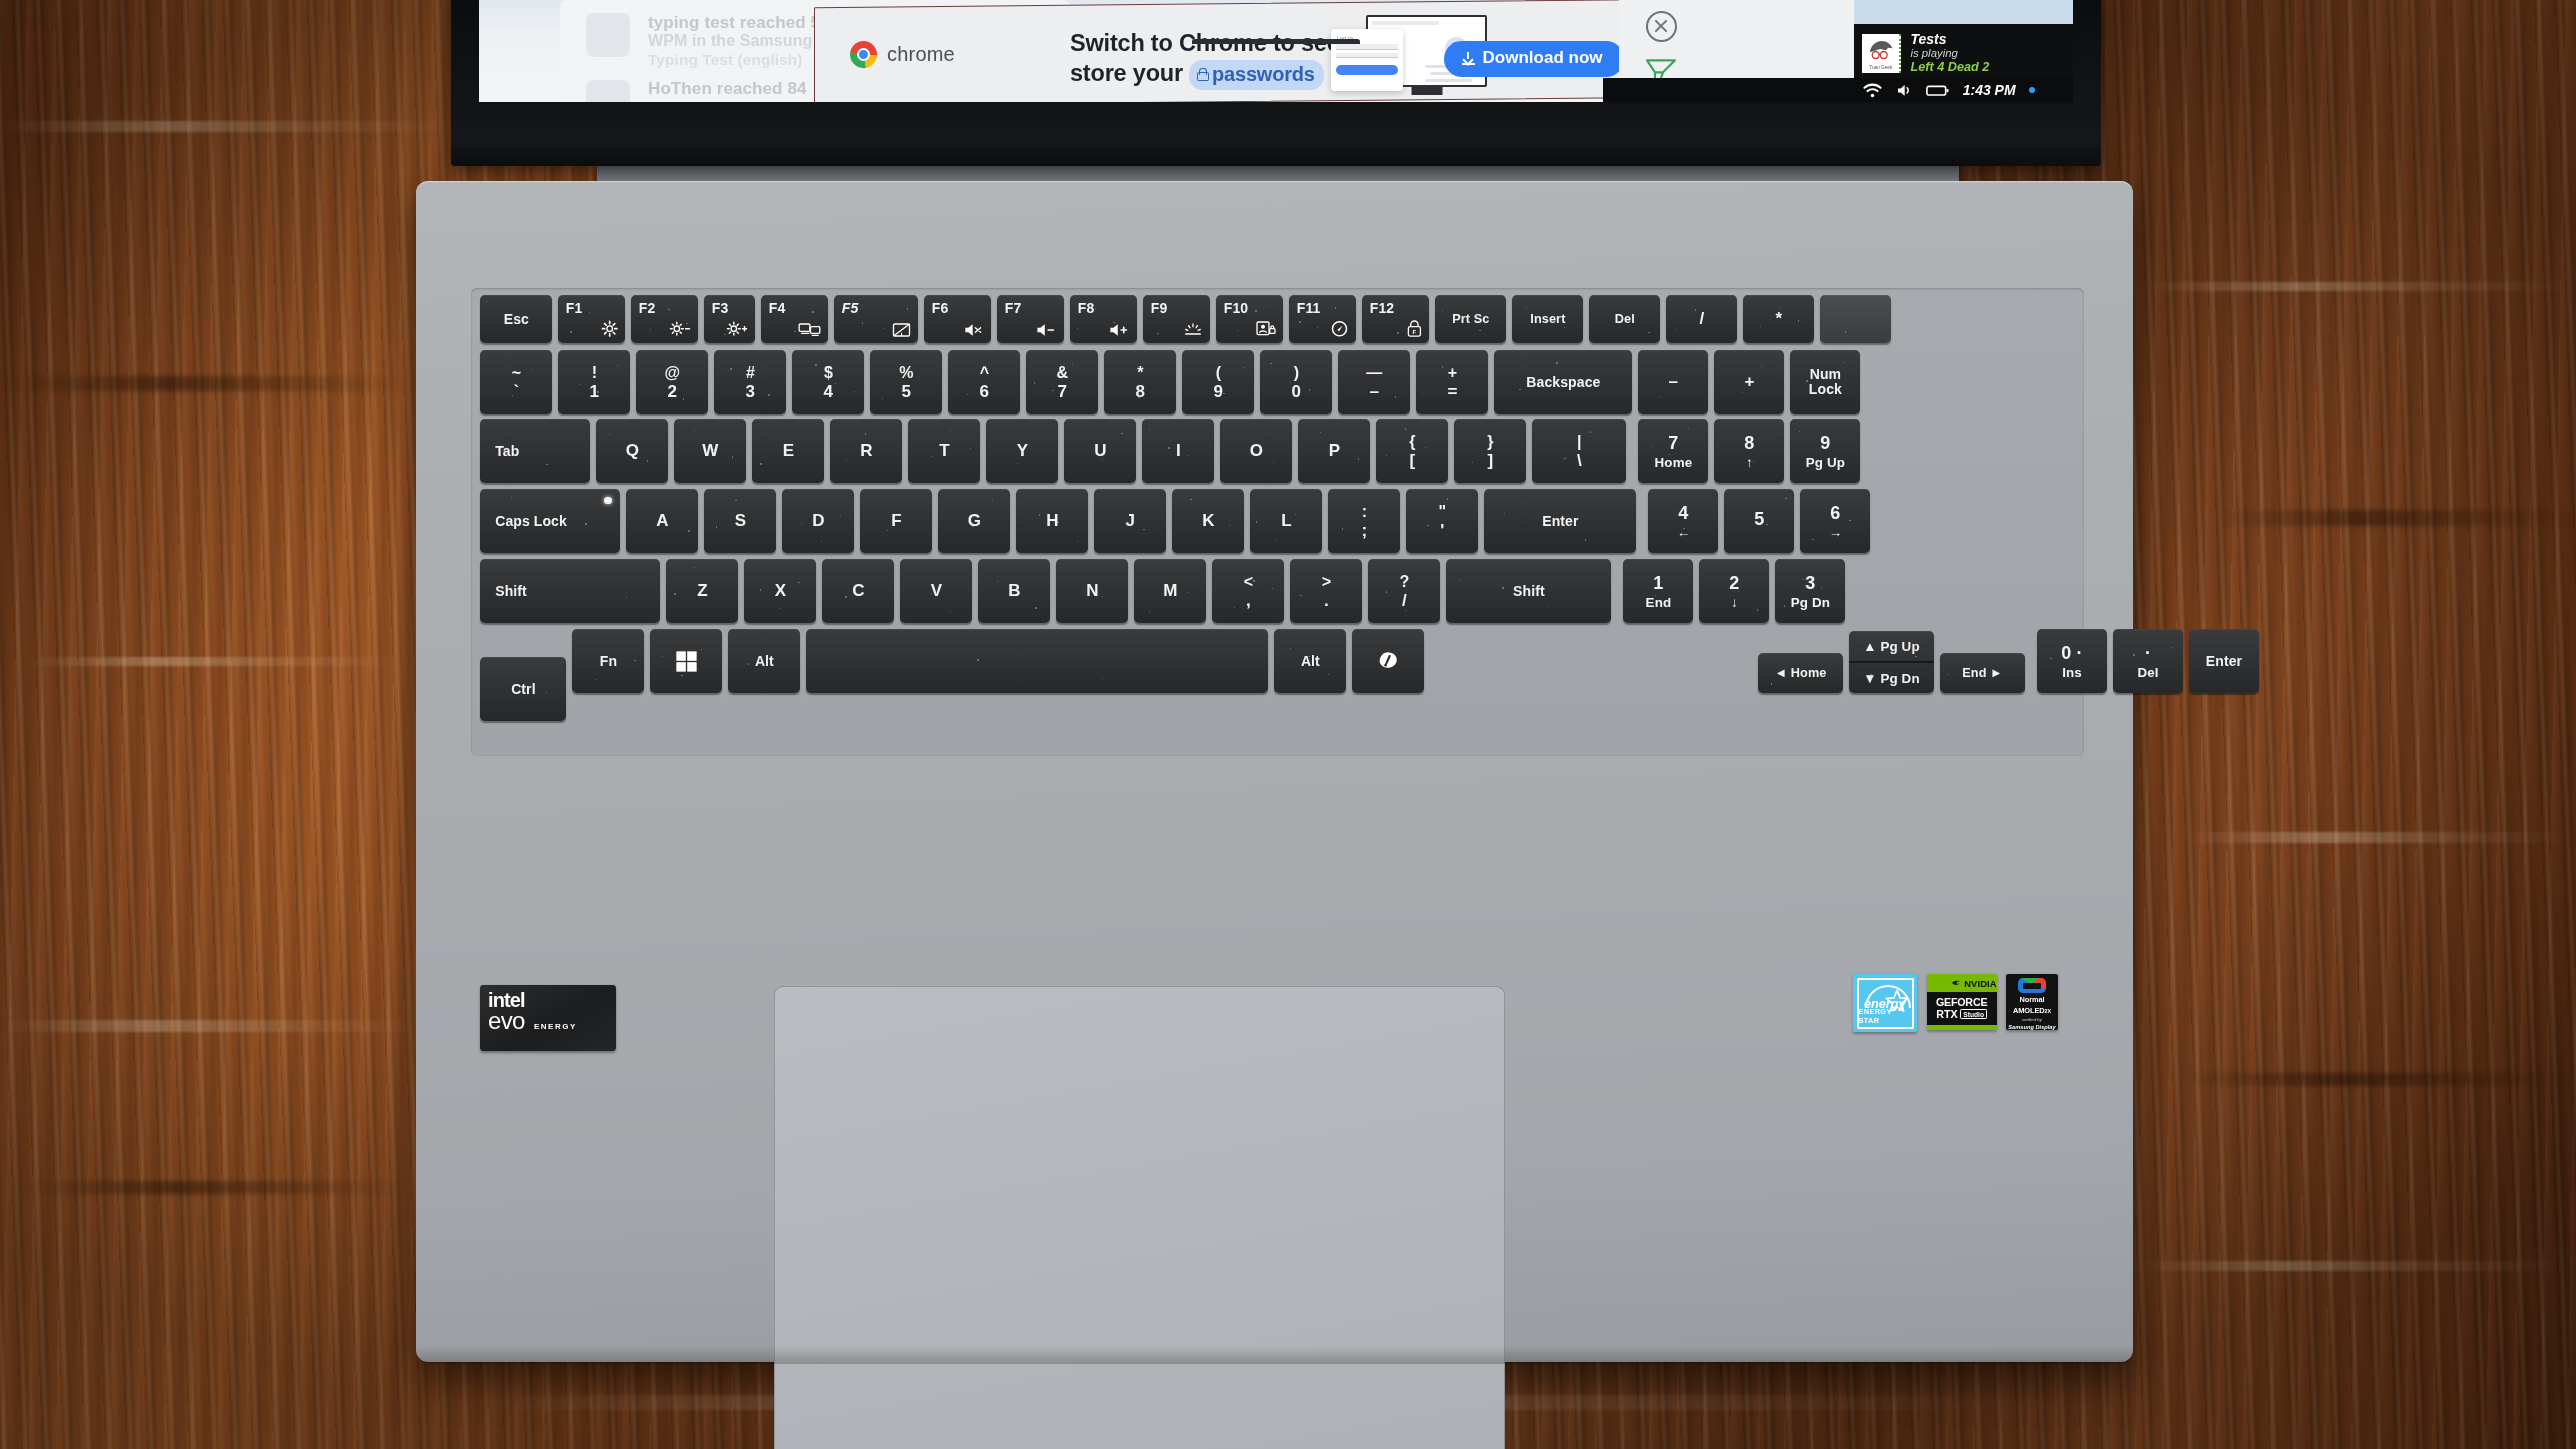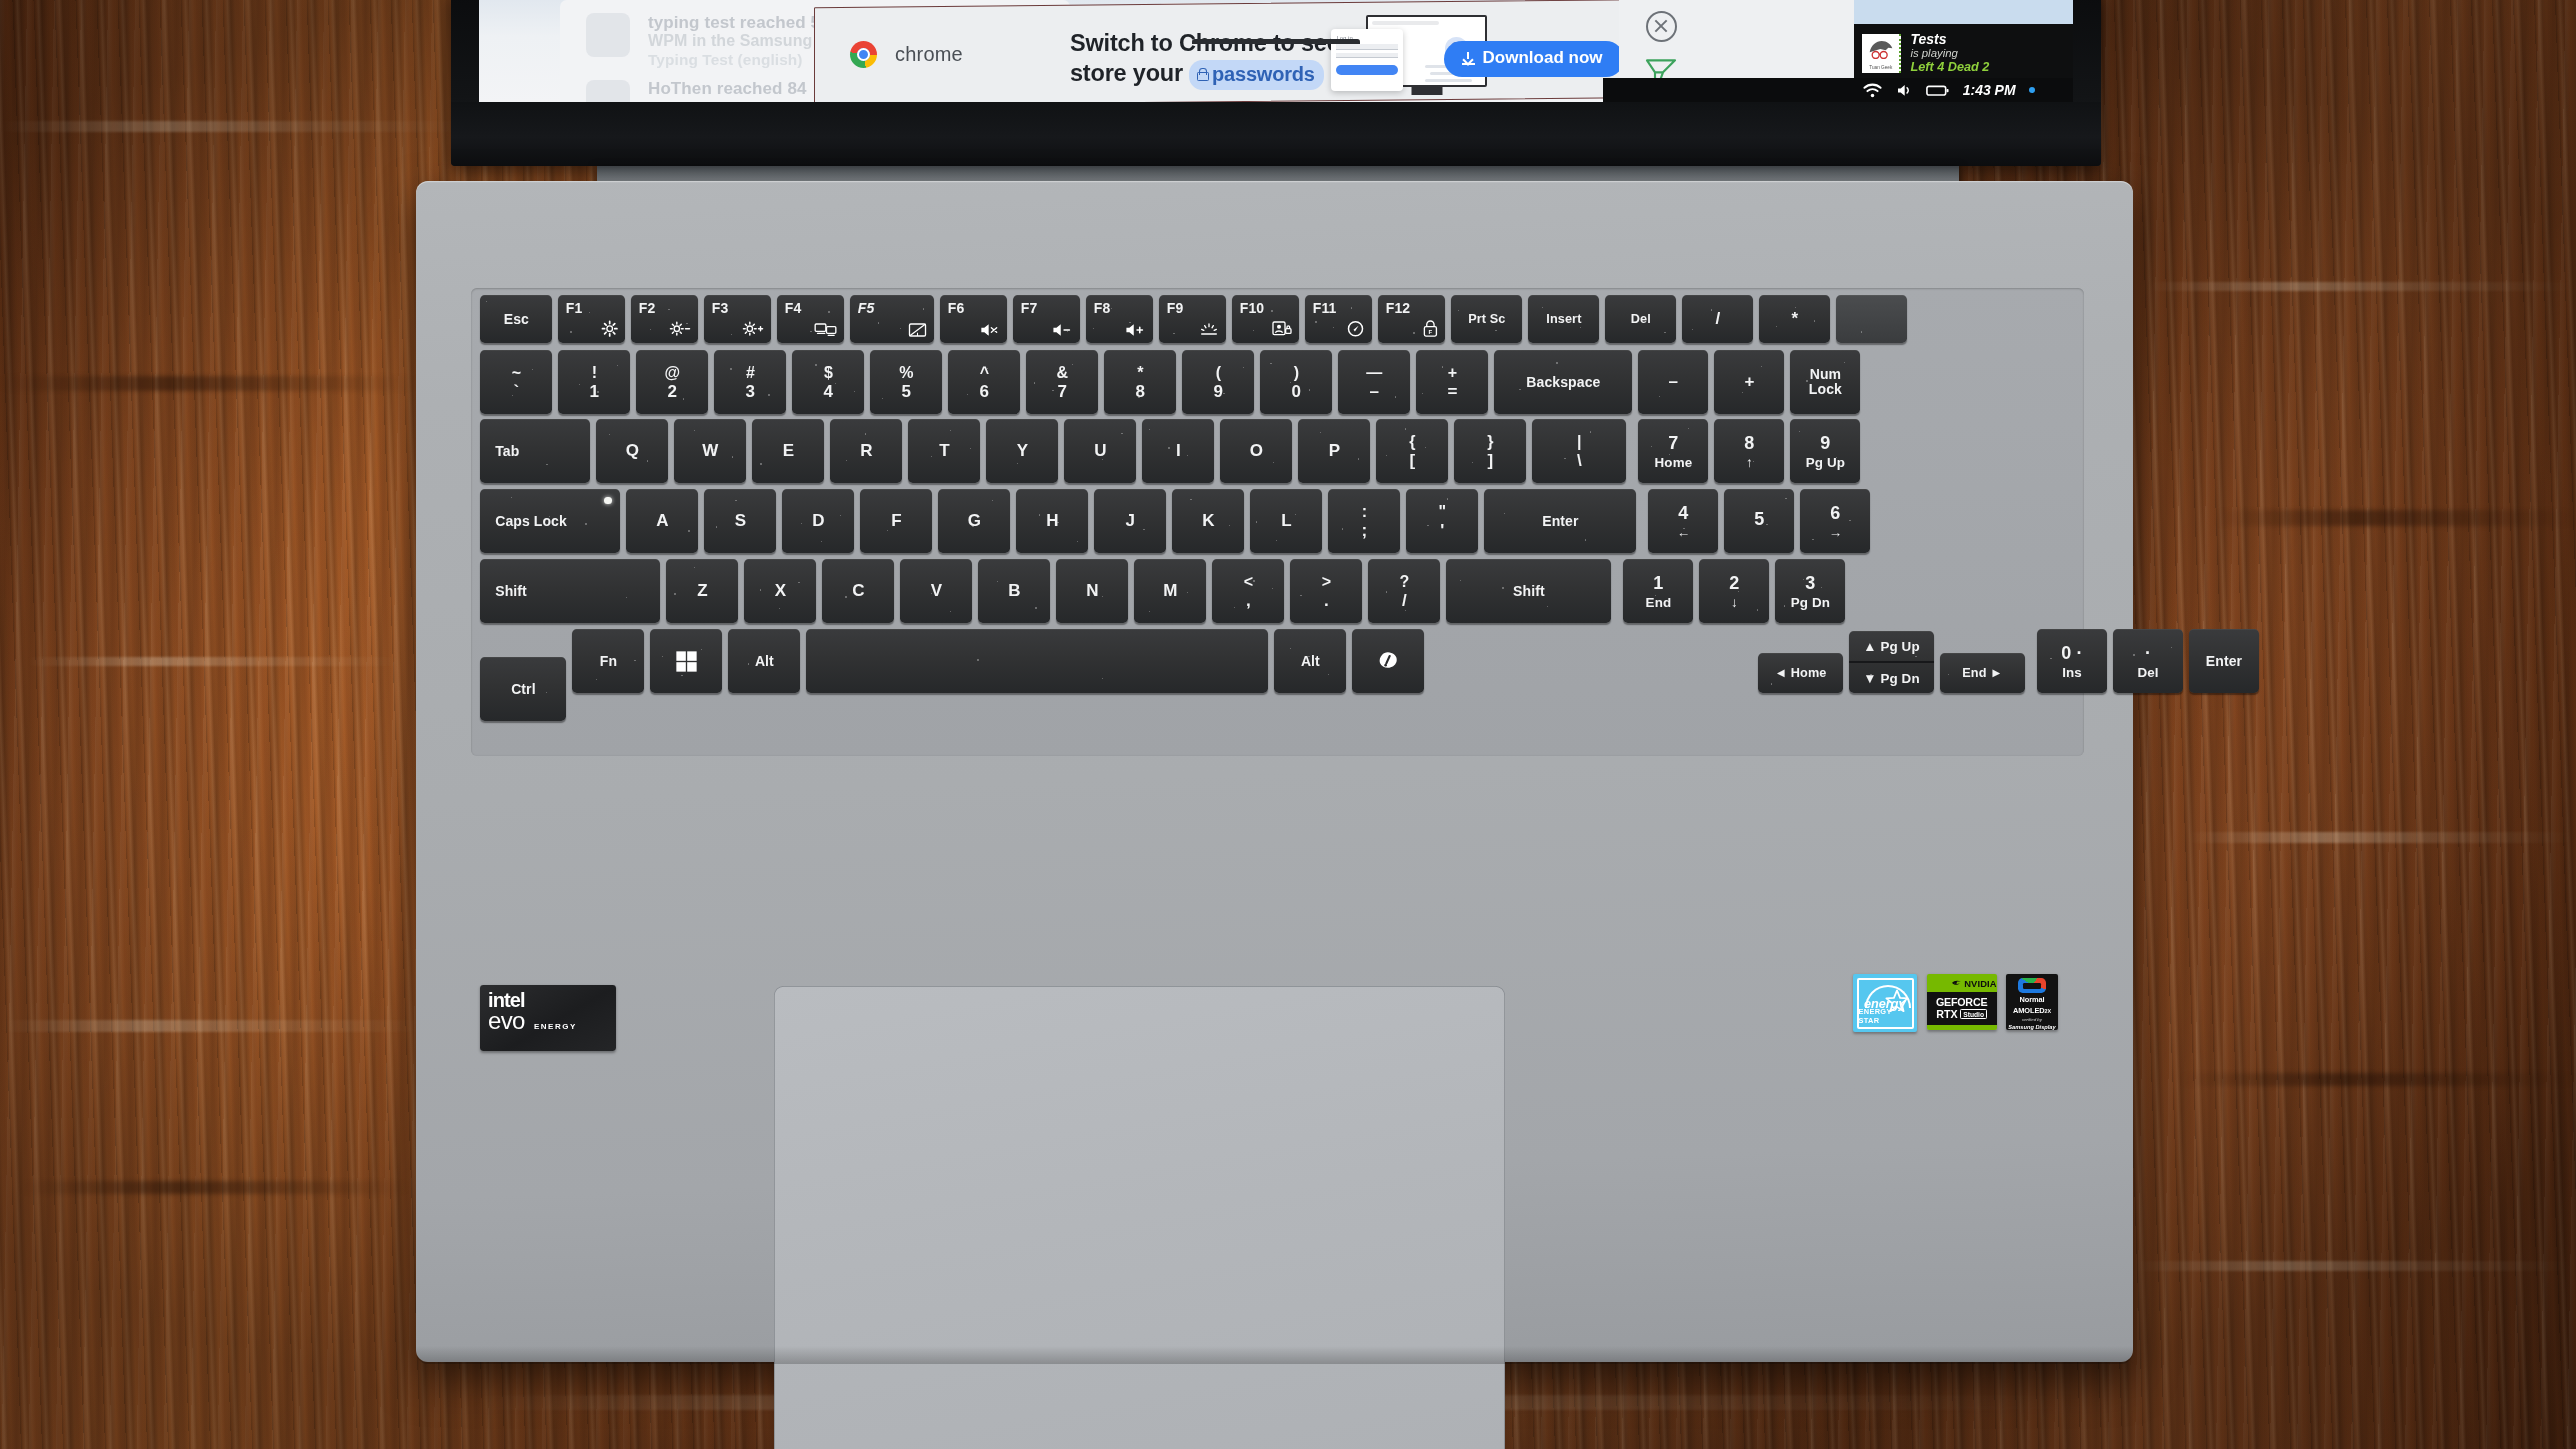--- a/index.html
+++ b/index.html
@@ -84,21 +84,21 @@
   
   #chrome-ad {
     position: absolute; left: 335px; top: 9.4px; width: 865px; height: 99px;
     background: #eceef0;
     border: 1.3px solid #6b3b3b;
     border-radius: 1.3px;
     transform: skewY(-0.55deg);
     overflow: hidden;
   }
   #ad-inner { transform: skewY(0.55deg); position: relative; width: 100%; height: 100%; }
-  #chrome-logo-wrap { position: absolute; left: 35px; top: 37px; display: flex; align-items: center; gap: 18px; }
+  #chrome-logo-wrap { position: absolute; left: 35px; top: 37px; display: flex; align-items: center; gap: 10px; }
   .chrome-mark { width: 27px; height: 27px; border-radius: 50%; position: relative; overflow: hidden;
     background: conic-gradient(from -30deg, #ea4335 0deg 120deg, #fbbc05 120deg 200deg, #34a853 200deg 310deg, #ea4335 310deg 360deg); }
   .chrome-mark::after { content:""; position:absolute; left:25%; top:25%; width:50%; height:50%; border-radius:50%;
     background:#4285f4; box-shadow: 0 0 0 2px #fff inset; }
   #chrome-word { font-size: 20px; color: #4a4f55; letter-spacing: 0.2px; }
   #ad-copy { position: absolute; left: 255px; top: 24px; width: 382px; font-size: 23.5px; line-height: 1.28;
     color: #1f2328; font-weight: 700; letter-spacing: -0.2px; }
   .pwpill { display: inline-flex; align-items: center; gap: 4.7px; background: #c3d8f7; color: #2f62b5;
     border-radius: 13.4px; padding: 1.3px 9.4px 2.7px 7.4px; font-size: 20px; }
   .pwpill .lk { display:inline-block; width: 10.7px; height: 13.4px; position: relative; }
@@ -453,21 +453,21 @@
                   <path d="M13 3.5v2.6M13 19.9v2.6M3.5 13h2.6M19.9 13h2.6M6.3 6.3l1.9 1.9M17.8 17.8l1.9 1.9M19.7 6.3l-1.9 1.9M8.2 17.8l-1.9 1.9"></path>
                   <path d="M26 13h6"></path>
                 </g>
               </svg>
             </span>
         <span class="spk" style="left: 82%; top: 58%;"></span>
             <span class="spk" style="left: 55%; top: 29%;"></span>
             <span class="spk" style="left: 28%; top: 70%;"></span>
           </div>
 
-        <div class="key fn" style="width:67px;height:48px;">
+        <div class="key fn" style="width:51px;height:48px;">
           <span class="lbl">F3</span>
           <span class="gl">
               <svg class="glyph" width="23" height="17.4" viewBox="0 0 34 26">
                 <circle cx="13" cy="13" r="4" fill="none" stroke="#fff" stroke-width="2"></circle>
                 <g stroke="#fff" stroke-width="2.2" stroke-linecap="round">
                   <path d="M13 3.5v2.6M13 19.9v2.6M3.5 13h2.6M19.9 13h2.6M6.3 6.3l1.9 1.9M17.8 17.8l1.9 1.9M19.7 6.3l-1.9 1.9M8.2 17.8l-1.9 1.9"></path>
                   <path d="M26 13h6M29 10v6"></path>
                 </g>
               </svg>
             </span>

